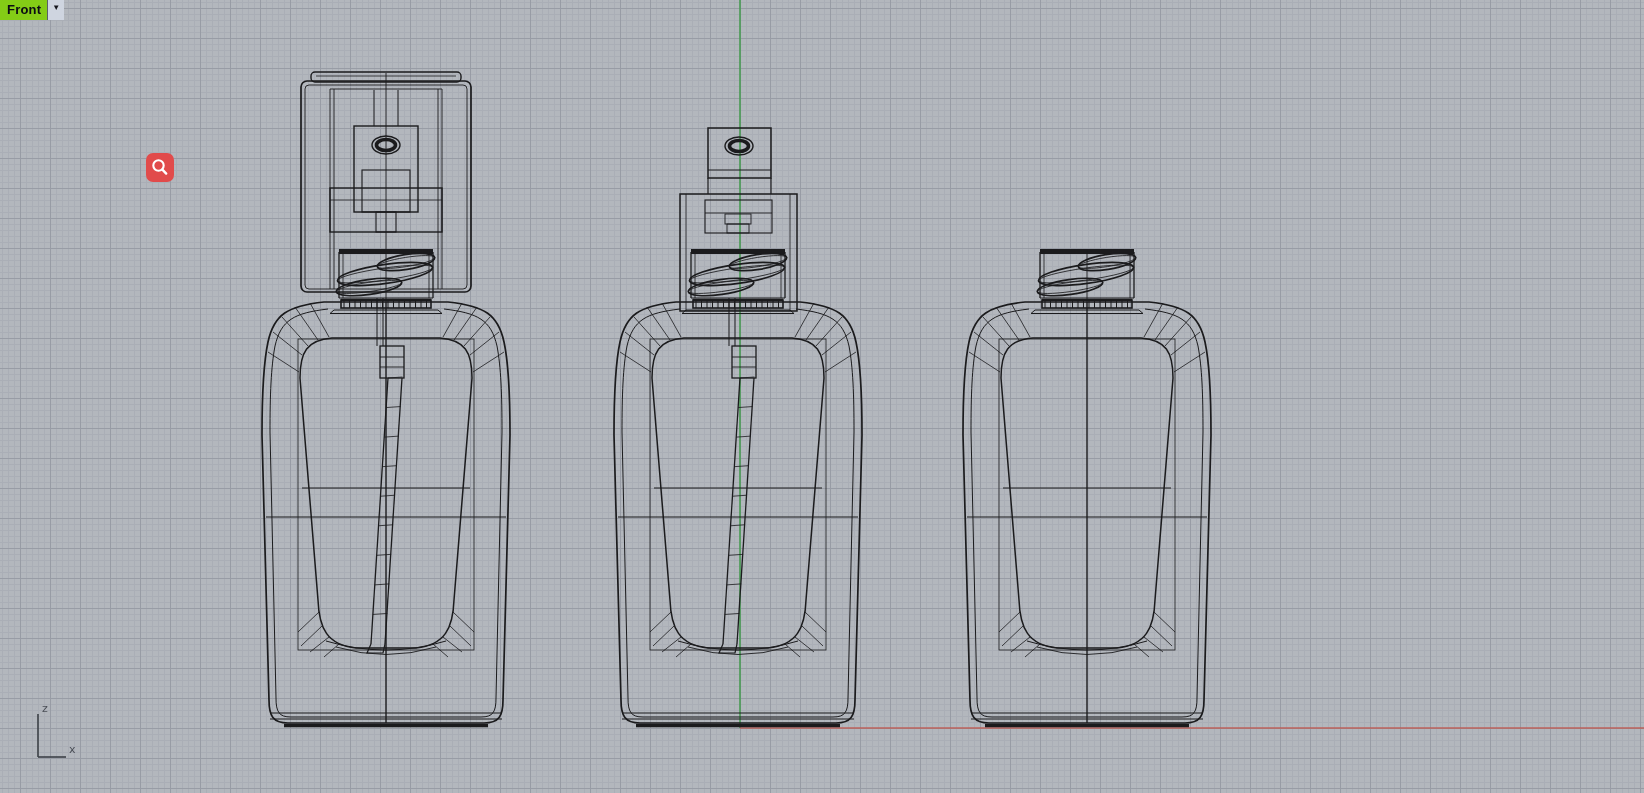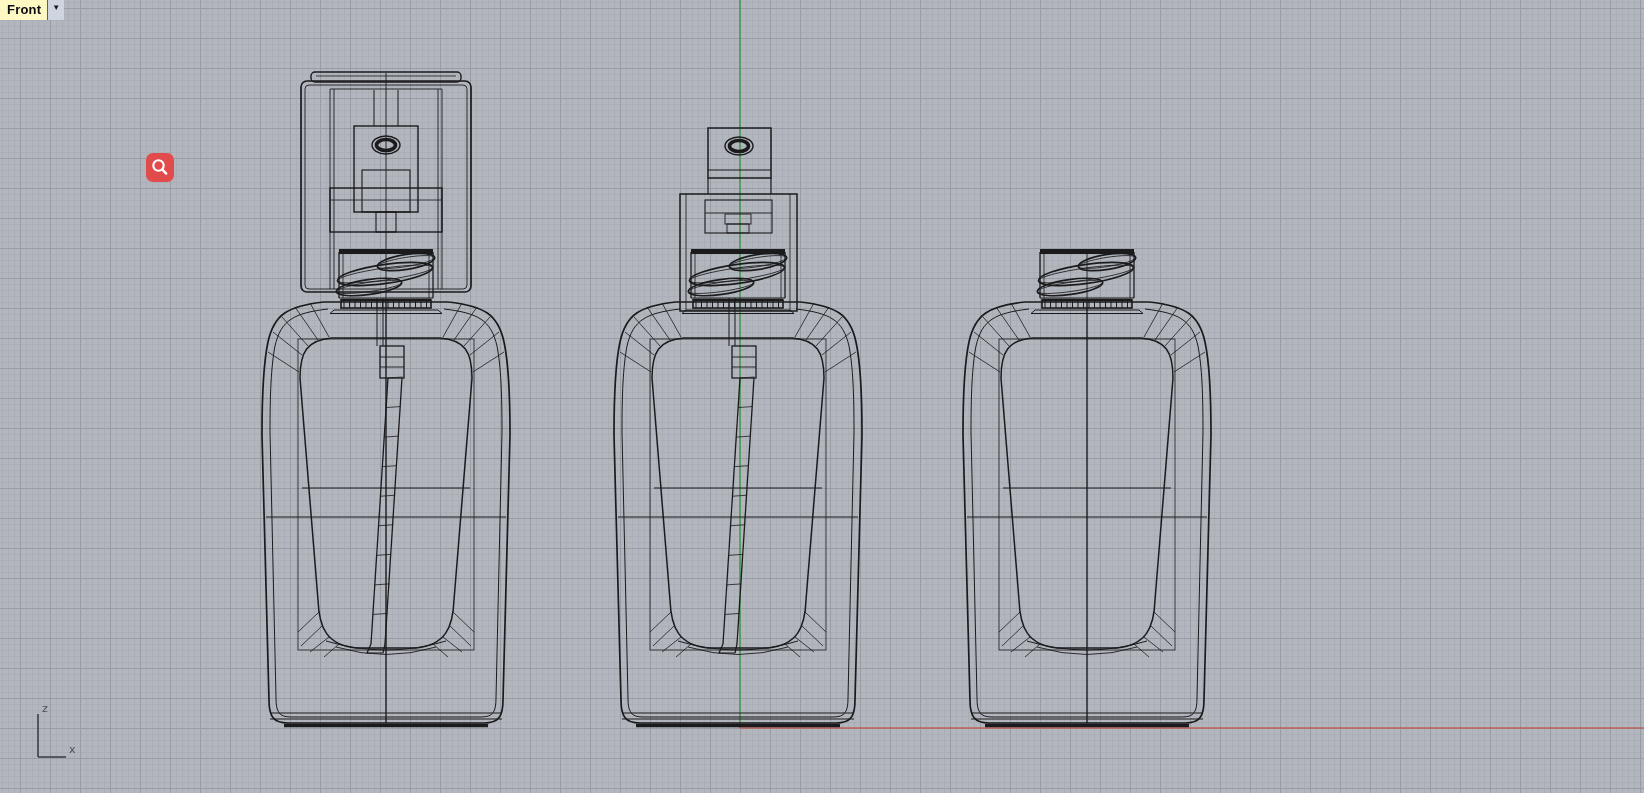--- a/index.html
+++ b/index.html
@@ -15,21 +15,21 @@
       linear-gradient(to right, #989ca5 1px, transparent 1px),
       linear-gradient(to bottom, #989ca5 1px, transparent 1px),
       linear-gradient(to right, #aaaeb6 1px, transparent 1px),
       linear-gradient(to bottom, #aaaeb6 1px, transparent 1px);
     background-size: 30px 30px, 30px 30px, 6px 6px, 6px 6px;
     background-position: 20px 8px, 20px 8px, 2px 2px, 2px 2px;
   }
   #scene-svg{position:absolute;left:0;top:0;}
   #viewport-title{
     position:absolute;left:0;top:0;height:20px;display:flex;align-items:stretch;
-    background:#fef9c3;user-select:none;cursor:pointer;
+    background:#84cc16;user-select:none;cursor:pointer;
   }
   #viewport-title .label{
     font-size:13px;font-weight:bold;color:#0b0b14;padding:2px 6px 0 7px;letter-spacing:.2px;
   }
   #viewport-title .dd{
     width:16px;border-left:1px solid #5a5f6a;background:#cfd5e0;
     display:flex;align-items:center;justify-content:center;
     font-size:8px;color:#15151c;padding-bottom:6px;
   }
   #zoom-btn{

